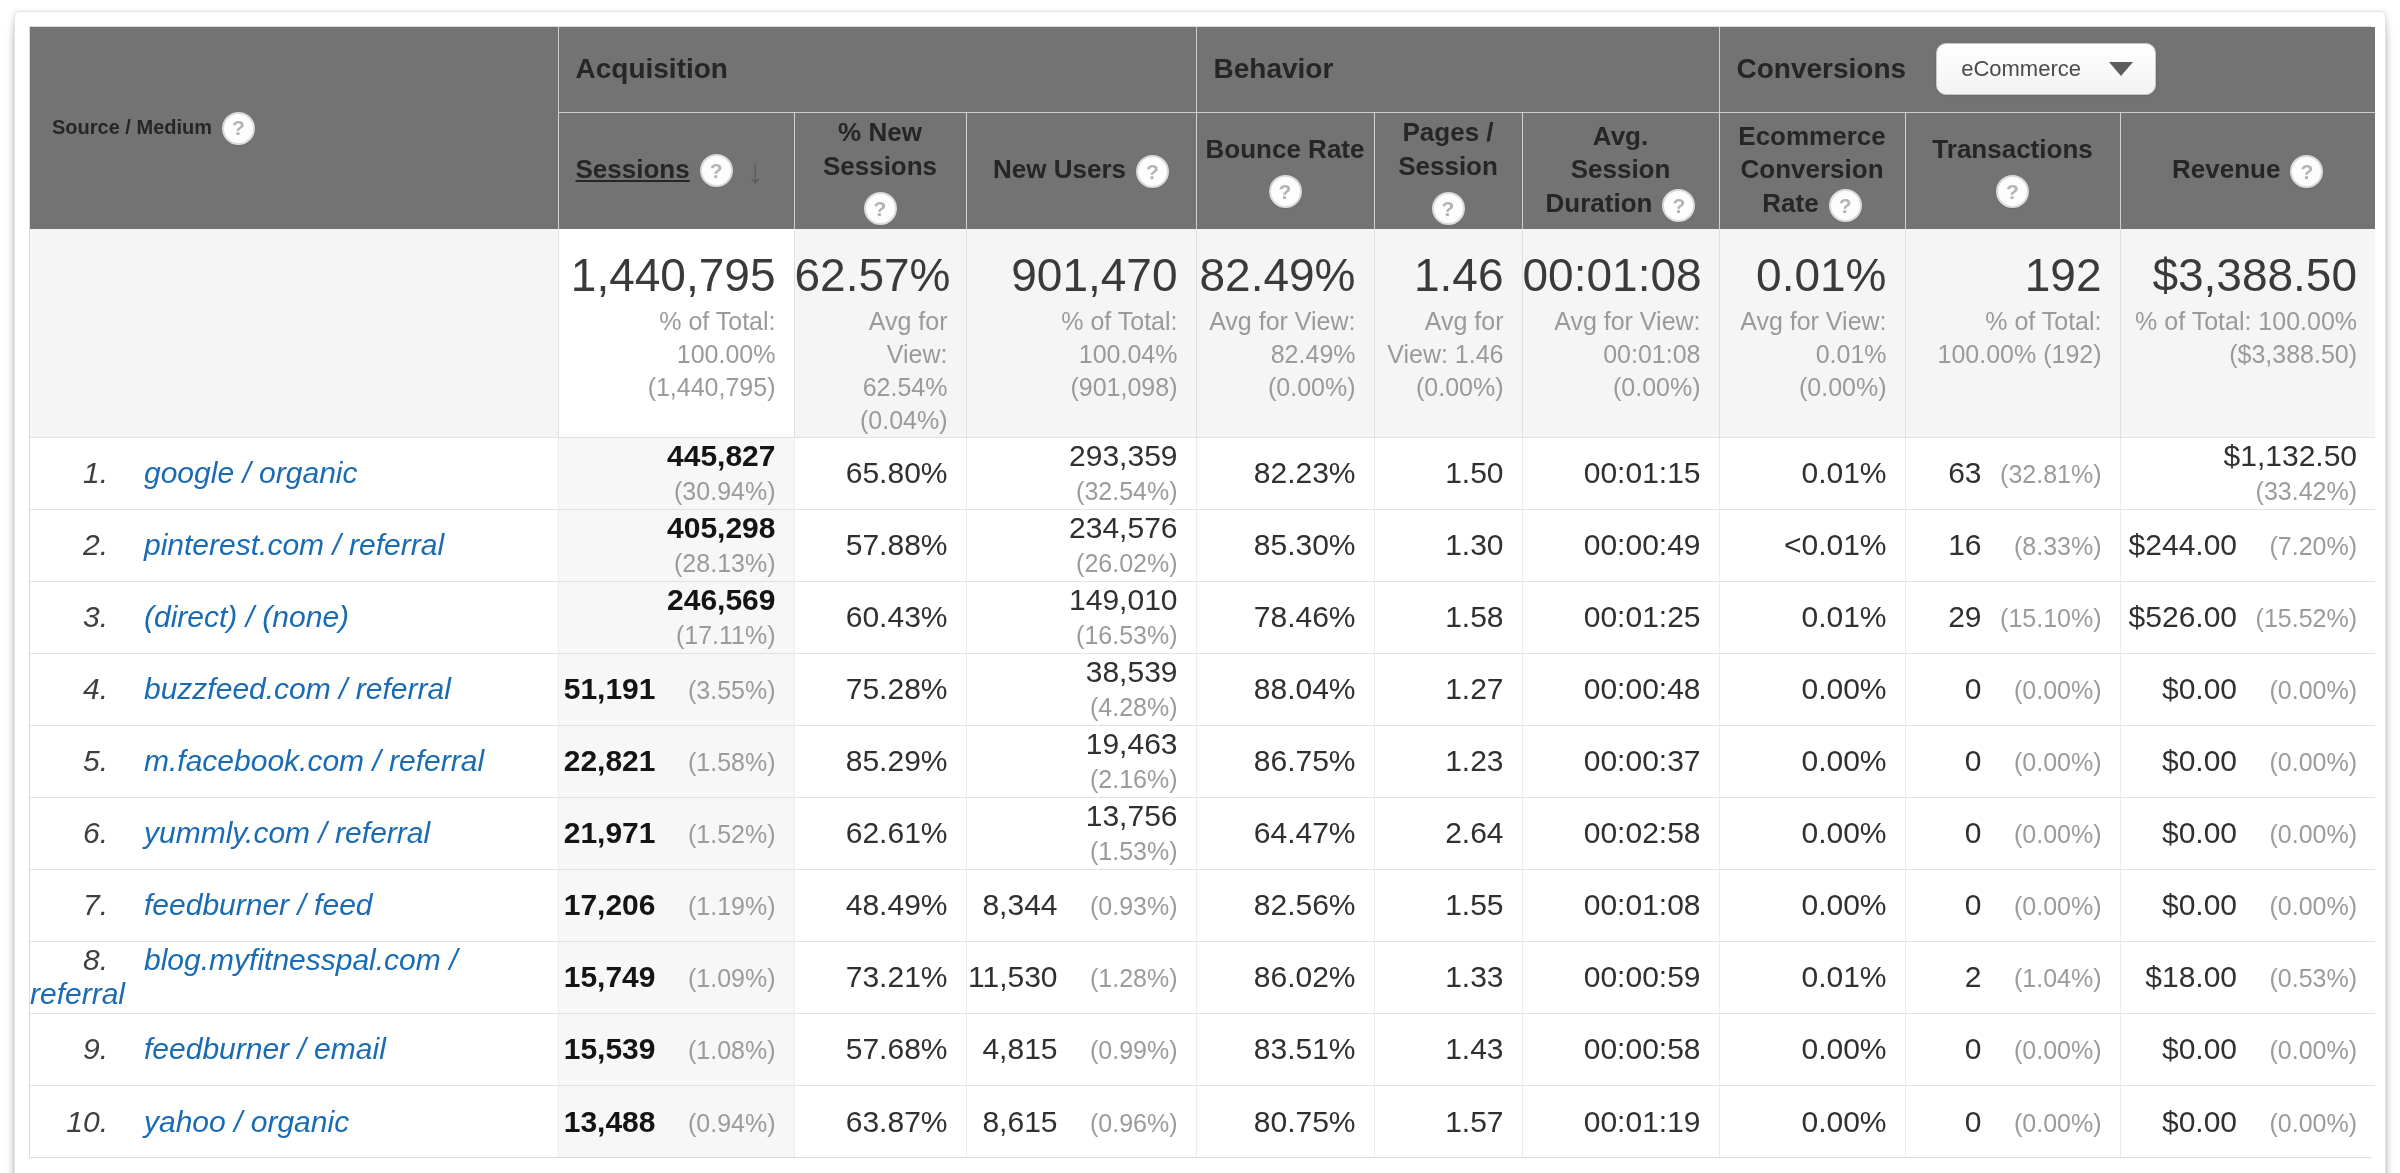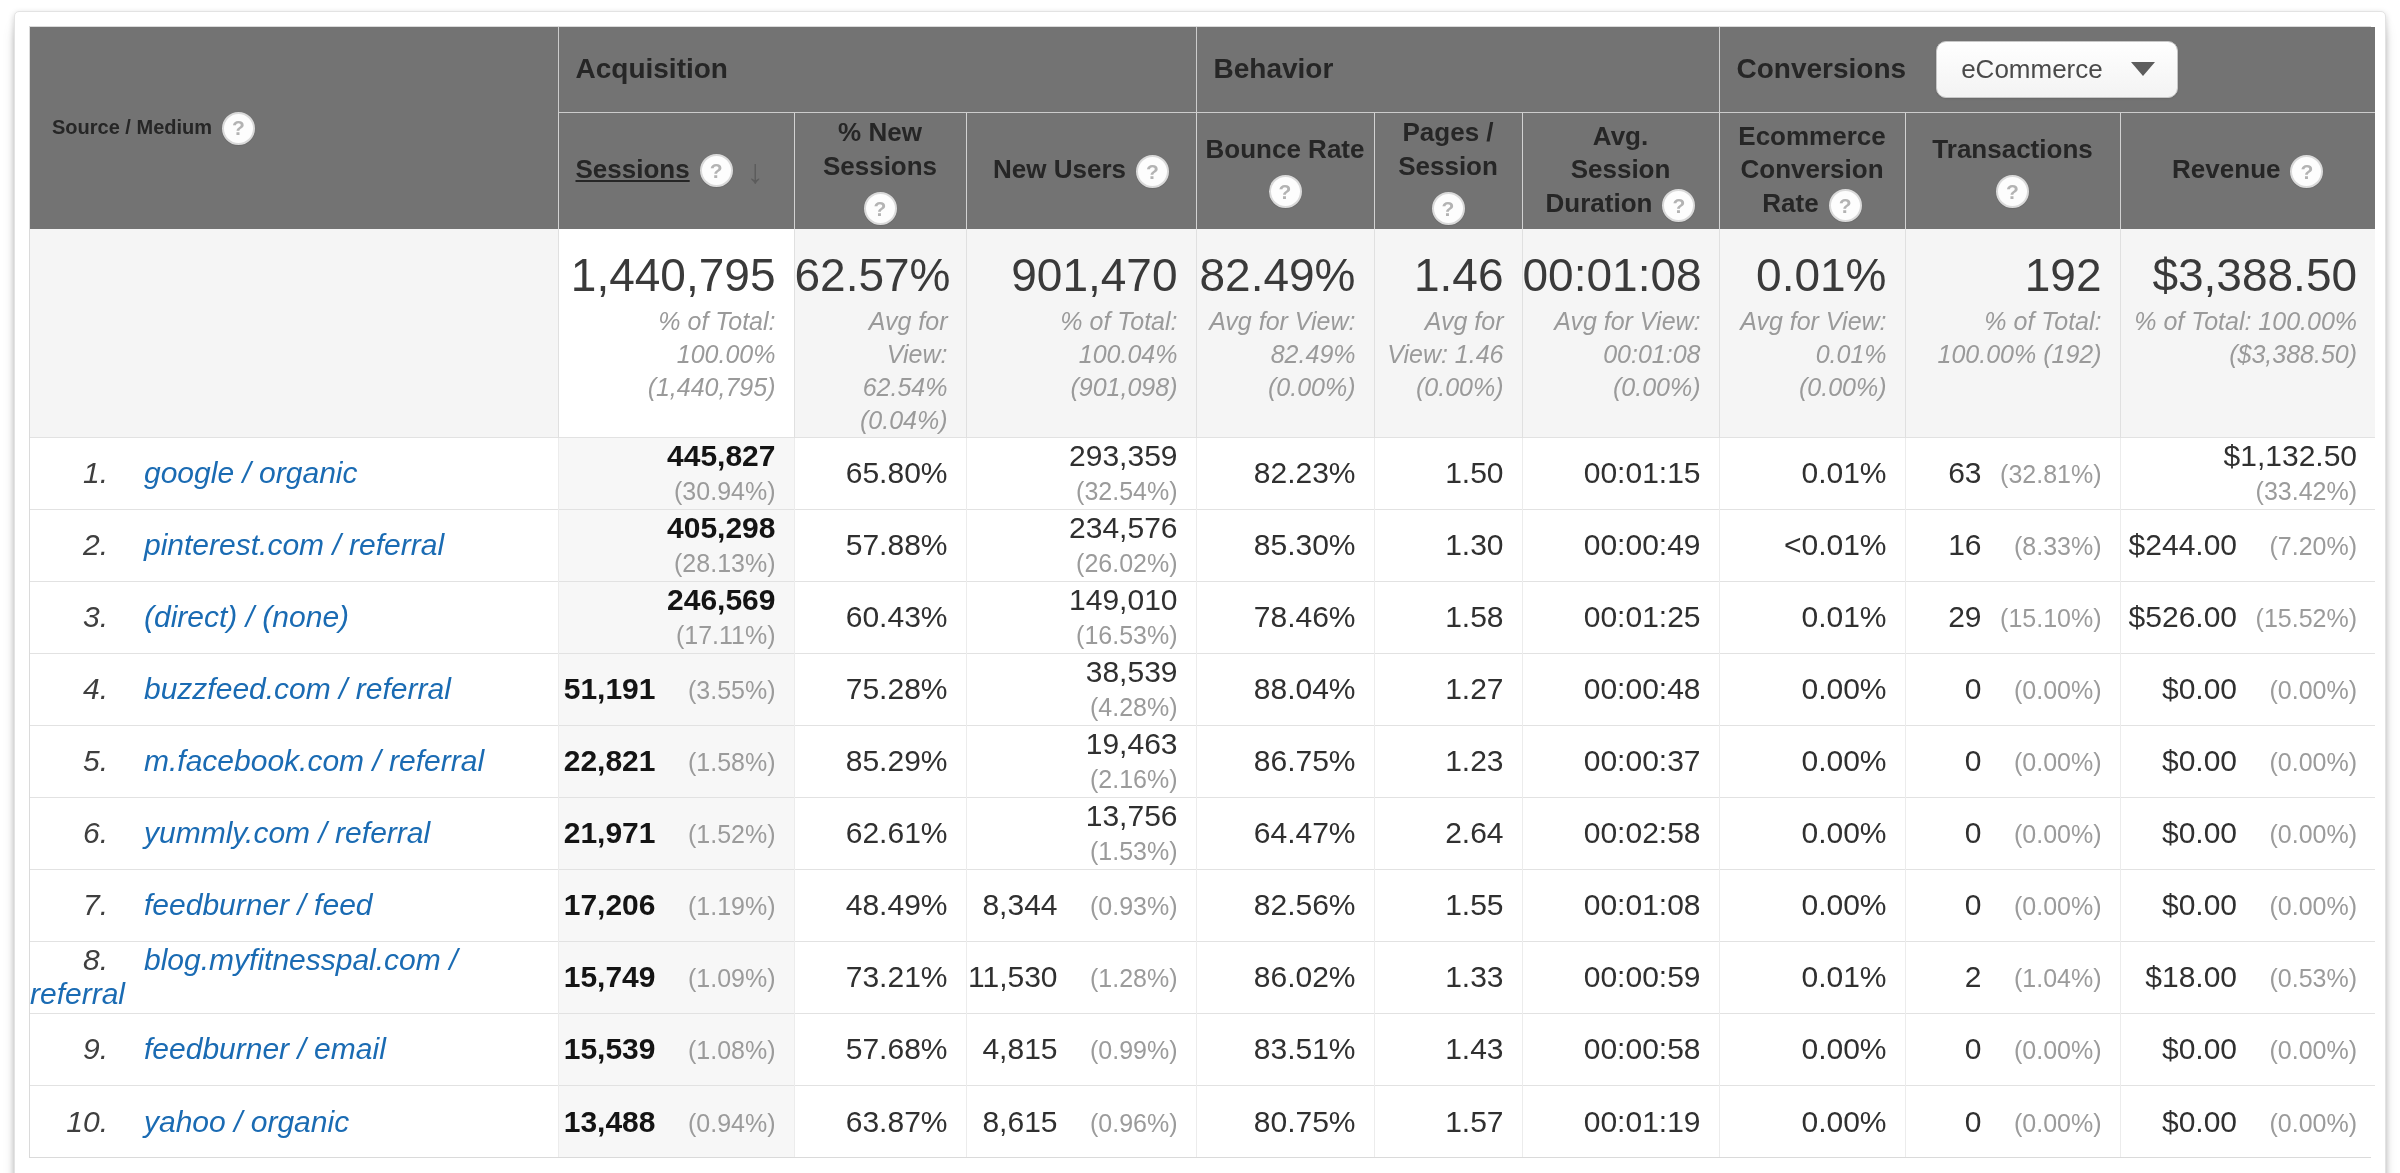--- a/index.html
+++ b/index.html
@@ -38,33 +38,33 @@
 
   .sort-icon { display: inline-block; margin-left: 14px; color: #5c5c5c;
     font-size: 34px; font-weight: bold; vertical-align: middle; }
   .sort-icon::after { content: '\2193'; }
   .h-sessions { text-align: left !important; padding-left: 17px; text-decoration: underline; }
 
   
   .dd { display: inline-flex; align-items: center; gap: 28px;
     background: linear-gradient(#ffffff, #f3f3f3);
     border: 1px solid #c7c7c7; border-radius: 10px;
-    padding: 12px 22px 12px 24px; font-size: 26px; color: #4a4a4a; font-weight: normal;
+    padding: 12px 22px 12px 24px; font-size: 22px; color: #4a4a4a; font-weight: normal;
     box-shadow: 0 1px 2px rgba(0,0,0,0.10); cursor: pointer; }
   .dd-arrow { width: 0; height: 0; border-left: 12px solid transparent;
     border-right: 12px solid transparent; border-top: 14px solid #5d5d5d; }
 
   
   .totals-row td { height: 158px; vertical-align: top; padding-top: 20px;
     background: #f5f5f5; border-left: 1px solid #e0e0e0; }
   .totals-row td.t-sessions { background: #ffffff; }
   .totals-row td { text-align: right; padding-right: 18px; }
   .t-main { font-size: 46px; color: #3a3a3a; line-height: 1.15; }
   .t-sub { font-size: 25px; color: #9a9a9a; line-height: 1.32; margin-top: 3px;
-    padding-left: 8px; font-style: italic; }
+    padding-left: 8px; }
 
   
   tbody tr.data-row { height: 72px; }
   tbody tr.data-row td { border-top: 1px solid #e2e2e2; border-left: 1px solid #ececec;
     background: #ffffff; vertical-align: middle; }
   tbody tr.data-row td:first-child, .totals-row td:first-child { border-left: none; font-style: italic; }
   td.c-source { font-size: 30px; }
   .rank { display: inline-block; width: 78px; text-align: right; color: #3f3f3f; }
   .src-link { color: #1a6bb3; text-decoration: none; margin-left: 36px; cursor: pointer; }
   td.c-metric { text-align: right; padding-right: 18px; font-size: 30px; color: #303030; }

